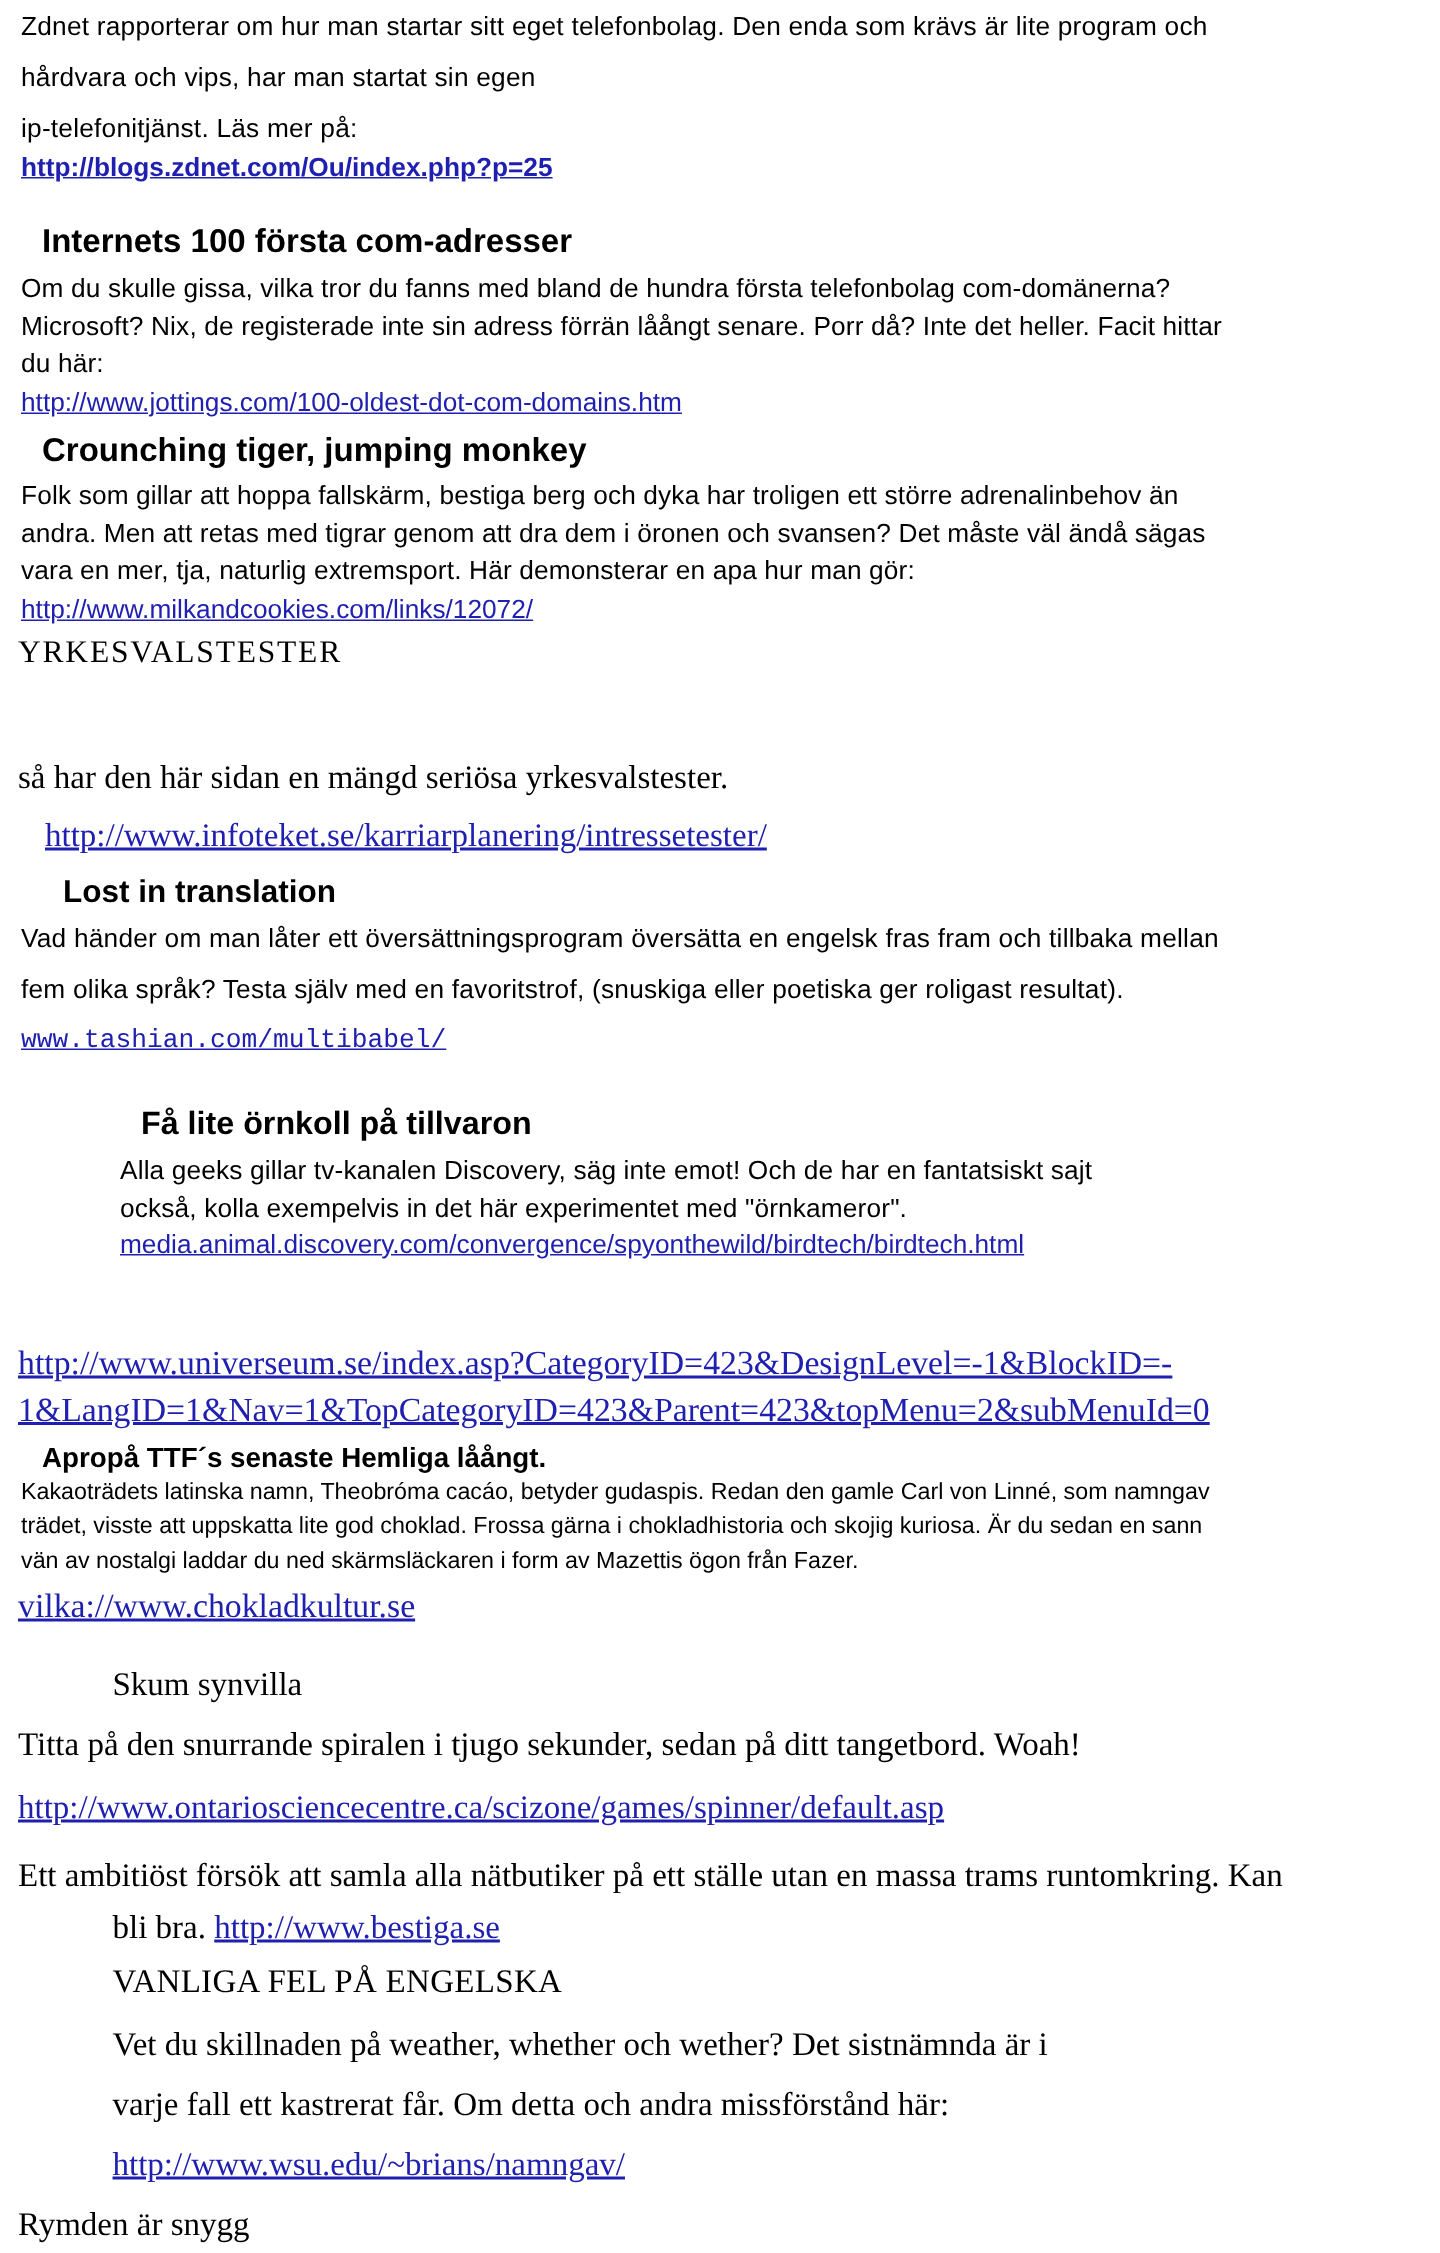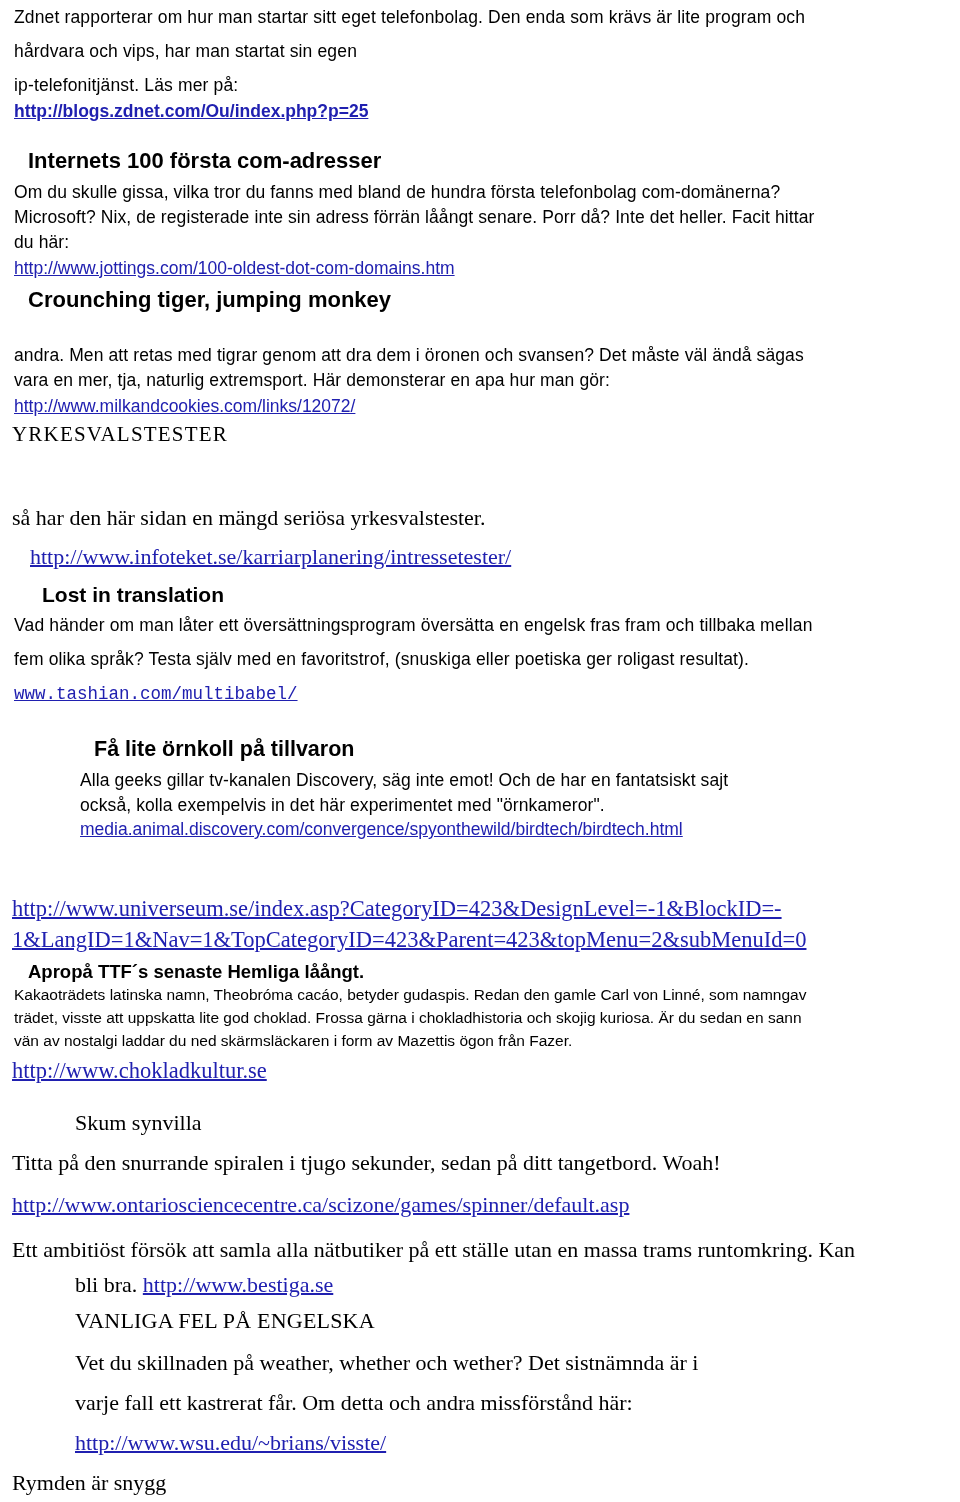--- a/index.html
+++ b/index.html
@@ -89,20 +89,21 @@
   <div class="ln p-sans-wide" style="left:14px; top:68px;">ip-telefonitjänst. Läs mer på:</div>
   <a class="ln link" style="left:14px; top:101px; font-family:'Liberation Sans',sans-serif; font-size:17.5px; font-weight:bold;">http://blogs.zdnet.com/Ou/index.php?p=25</a>
 
   <h2 class="ln head-sans" style="left:14px; top:146px; font-size:22px;">Internets 100 första com-adresser</h2>
   <div class="ln p-sans-tight" style="left:14px; top:181px;">Om du skulle gissa, vilka tror du fanns med bland de hundra första telefonbolag com-domänerna?</div>
   <div class="ln p-sans-tight" style="left:14px; top:206px;">Microsoft? Nix, de registerade inte sin adress förrän låångt senare. Porr då? Inte det heller. Facit hittar</div>
   <div class="ln p-sans-tight" style="left:14px; top:231px;">du här:</div>
   <a class="ln link" style="left:14px; top:258px; font-family:'Liberation Sans',sans-serif; font-size:17.5px;">http://www.jottings.com/100-oldest-dot-com-domains.htm</a>
 
   <h2 class="ln head-sans" style="left:14px; top:285px; font-size:22px;">Crounching tiger, jumping monkey</h2>
+  <div class="ln p-sans-tight" style="left:14px; top:319px;">Folk som gillar att hoppa fallskärm, bestiga berg och dyka har troligen ett större adrenalinbehov än</div>
   <div class="ln p-sans-tight" style="left:14px; top:344px;">andra. Men att retas med tigrar genom att dra dem i öronen och svansen? Det måste väl ändå sägas</div>
   <div class="ln p-sans-tight" style="left:14px; top:369px;">vara en mer, tja, naturlig extremsport. Här demonsterar en apa hur man gör:</div>
   <a class="ln link" style="left:14px; top:396px; font-family:'Liberation Sans',sans-serif; font-size:17.5px;">http://www.milkandcookies.com/links/12072/</a>
 
   <div class="ln" style="left:12px; top:422px; font-family:'Liberation Serif',serif; font-size:21px; letter-spacing:1.2px;">YRKESVALSTESTER</div>
   <div class="ln" style="left:12px; top:505px; font-family:'Liberation Serif',serif; font-size:22px;">så har den här sidan en mängd seriösa yrkesvalstester.</div>
   <a class="ln link" style="left:30px; top:544px; font-family:'Liberation Serif',serif; font-size:22px;">http://www.infoteket.se/karriarplanering/intressetester/</a>
 
   <h2 class="ln head-sans" style="left:28px; top:580px; font-size:21px;">Lost in translation</h2>
   <div class="ln p-sans-wide" style="left:14px; top:615px; line-height:normal;">Vad händer om man låter ett översättningsprogram översätta en engelsk fras fram och tillbaka mellan</div>
@@ -114,29 +115,29 @@
   <div class="ln p-sans-tight" style="left:80px; top:794px;">också, kolla exempelvis in det här experimentet med "örnkameror".</div>
   <a class="ln link" style="left:80px; top:819px; font-family:'Liberation Sans',sans-serif; font-size:17.5px;">media.animal.discovery.com/convergence/spyonthewild/birdtech/birdtech.html</a>
 
   <a class="ln link" style="left:12px; top:896px; font-family:'Liberation Serif',serif; font-size:22.5px;">http://www.universeum.se/index.asp?CategoryID=423&amp;DesignLevel=-1&amp;BlockID=-</a>
   <a class="ln link" style="left:12px; top:927px; font-family:'Liberation Serif',serif; font-size:22.5px;">1&amp;LangID=1&amp;Nav=1&amp;TopCategoryID=423&amp;Parent=423&amp;topMenu=2&amp;subMenuId=0</a>
 
   <h3 class="ln head-sans-sm" style="left:14px; top:959px; font-size:18.5px;">Apropå TTF´s senaste Hemliga låångt.</h3>
   <div class="ln" style="left:14px; top:986px; font-family:'Liberation Sans',sans-serif; font-size:15.5px;">Kakaoträdets latinska namn, Theobróma cacáo, betyder gudaspis. Redan den gamle Carl von Linné, som namngav</div>
   <div class="ln" style="left:14px; top:1009px; font-family:'Liberation Sans',sans-serif; font-size:15.5px;">trädet, visste att uppskatta lite god choklad. Frossa gärna i chokladhistoria och skojig kuriosa. Är du sedan en sann</div>
   <div class="ln" style="left:14px; top:1032px; font-family:'Liberation Sans',sans-serif; font-size:15.5px;">vän av nostalgi laddar du ned skärmsläckaren i form av Mazettis ögon från Fazer.</div>
-  <a class="ln link" style="left:12px; top:1058px; font-family:'Liberation Serif',serif; font-size:22.5px;">http://www.chokladkultur.se</a>
+  <a class="ln link" style="left:12px; top:1058px; font-family:'Liberation Serif',serif; font-size:22.5px;">vilka://www.chokladkultur.se</a>
 
   <div class="ln" style="left:75px; top:1110px; font-family:'Liberation Serif',serif; font-size:22px;">Skum synvilla</div>
   <div class="ln" style="left:12px; top:1150px; font-family:'Liberation Serif',serif; font-size:22px;">Titta på den snurrande spiralen i tjugo sekunder, sedan på ditt tangetbord. Woah!</div>
   <a class="ln link" style="left:12px; top:1192px; font-family:'Liberation Serif',serif; font-size:22px;">http://www.ontariosciencecentre.ca/scizone/games/spinner/default.asp</a>
 
   <div class="ln" style="left:12px; top:1237px; font-family:'Liberation Serif',serif; font-size:22px;">Ett ambitiöst försök att samla alla nätbutiker på ett ställe utan en massa trams runtomkring. Kan</div>
   <div class="ln" style="left:75px; top:1272px; font-family:'Liberation Serif',serif; font-size:22px;"><span>bli bra. </span><a class="link">http://www.bestiga.se</a></div>
 
   <div class="ln" style="left:75px; top:1308px; font-family:'Liberation Serif',serif; font-size:22px; letter-spacing:0.2px;">VANLIGA FEL PÅ ENGELSKA</div>
   <div class="ln" style="left:75px; top:1350px; font-family:'Liberation Serif',serif; font-size:22px;">Vet du skillnaden på weather, whether och wether? Det sistnämnda är i</div>
   <div class="ln" style="left:75px; top:1390px; font-family:'Liberation Serif',serif; font-size:22px;">varje fall ett kastrerat får. Om detta och andra missförstånd här:</div>
-  <a class="ln link" style="left:75px; top:1430px; font-family:'Liberation Serif',serif; font-size:22px;">http://www.wsu.edu/~brians/visste/</a>
+  <a class="ln link" style="left:75px; top:1430px; font-family:'Liberation Serif',serif; font-size:22px;">http://www.wsu.edu/~brians/namngav/</a>
 
   <div class="ln" style="left:12px; top:1470px; font-family:'Liberation Serif',serif; font-size:22px;">Rymden är snygg</div>
 
 </div>
 
 </body></html>

